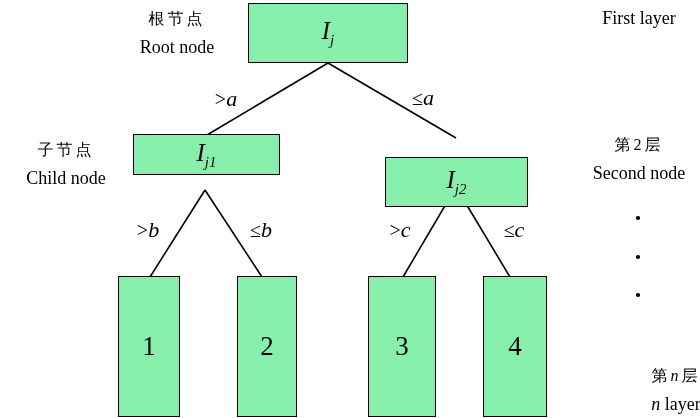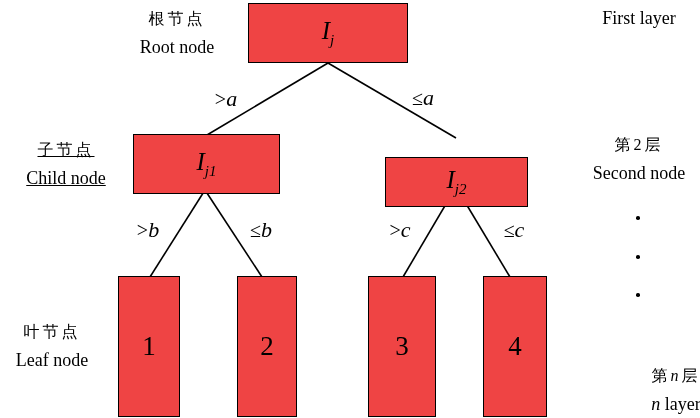--- a/index.html
+++ b/index.html
@@ -4,25 +4,25 @@
 <style>
   html,body { margin:0; padding:0; background:#fff; }
   .canvas {
     position:relative; width:700px; height:418px; background:#ffffff;
     font-family:"Liberation Serif","DejaVu Serif",serif; color:#000;
     overflow:hidden;
   }
   svg.lines { position:absolute; left:0; top:0; width:700px; height:418px; }
   .box {
     position:absolute; box-sizing:border-box;
-    border:1.7px solid #000; background:#ef4444;
+    border:1.7px solid #000; background:#86efac;
     display:flex; align-items:center; justify-content:center;
   }
   .box-root  { left:248px; top:3px;   width:160px; height:60px; }
-  .box-c1    { left:133px; top:134px; width:147px; height:60px; }
+  .box-c1    { left:133px; top:134px; width:147px; height:41px; }
   .box-c2    { left:385px; top:137px; width:143px; height:50px;margin-top:20px; }
   .box-l1    { left:118px; top:276px; width:62px;  height:141px; }
   .box-l2    { left:237px; top:276px; width:60px;  height:141px; }
   .box-l3    { left:368px; top:276px; width:68px;  height:141px; }
   .box-l4    { left:483px; top:276px; width:64px;  height:141px; }
   .nodelabel { font-style:italic; font-size:25px; line-height:1; }
   .nodelabel sub { font-size:15px; font-style:italic; line-height:1; }
   .leafnum   { font-size:27px; }
   .edge {
     position:absolute; transform:translate(-50%,-50%);
@@ -35,21 +35,21 @@
   .edge-b2 { left:261px; top:230px; }
   .edge-c1 { left:400px; top:230px; }
   .edge-c2 { left:514px; top:230px; }
   .side {
     position:absolute; transform:translateX(-50%);
     text-align:center; white-space:nowrap; line-height:29px;
   }
   .side .zh { font-size:16px; letter-spacing:3px; }
   .side .en { font-size:18px; }
   .side-left-root  { left:177px; top:4px; }
-  .side-left-child { left:66px;  top:135px;text-decoration:underline; }
+  .side-left-child { left:66px;  top:135px; }
   .side-left-leaf  { left:52px;  top:317px; }
   .side-right-1    { left:639px; top:4px; }
   .side-right-2    { left:639px; top:130px; }
   .side-right-n    { left:676px; top:321px;margin-top:40px; }
   .dot {
     position:absolute; width:3.5px; height:3.5px; border-radius:50%;
     background:#000;
   }
   .dot1 { left:636px; top:216px; }
   .dot2 { left:636px; top:255px; }
@@ -99,24 +99,20 @@
   <span class="edge edge-c2"><span>≤</span><i>c</i></span>
 
   <div class="side side-left-root">
     <div class="zh">根节点</div>
     <div class="en">Root node</div>
   </div>
   <div class="side side-left-child">
     <div class="zh">子节点</div>
     <div class="en">Child node</div>
   </div>
-  <div class="side side-left-leaf">
-    <div class="zh">叶节点</div>
-    <div class="en">Leaf node</div>
-  </div>
 
   <div class="side side-right-1">
     <div class="en">First layer</div>
   </div>
   <div class="side side-right-2">
     <div class="zh">第2层</div>
     <div class="en">Second node</div>
   </div>
   <div class="side side-right-n">
     <div class="zh"><span>第</span><i>n</i><span>层</span></div>

